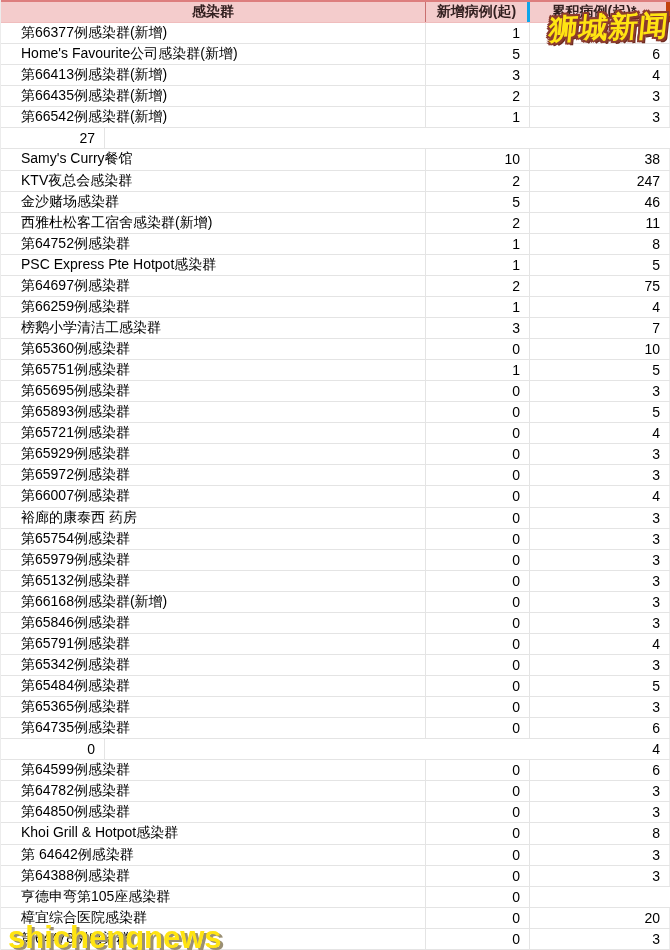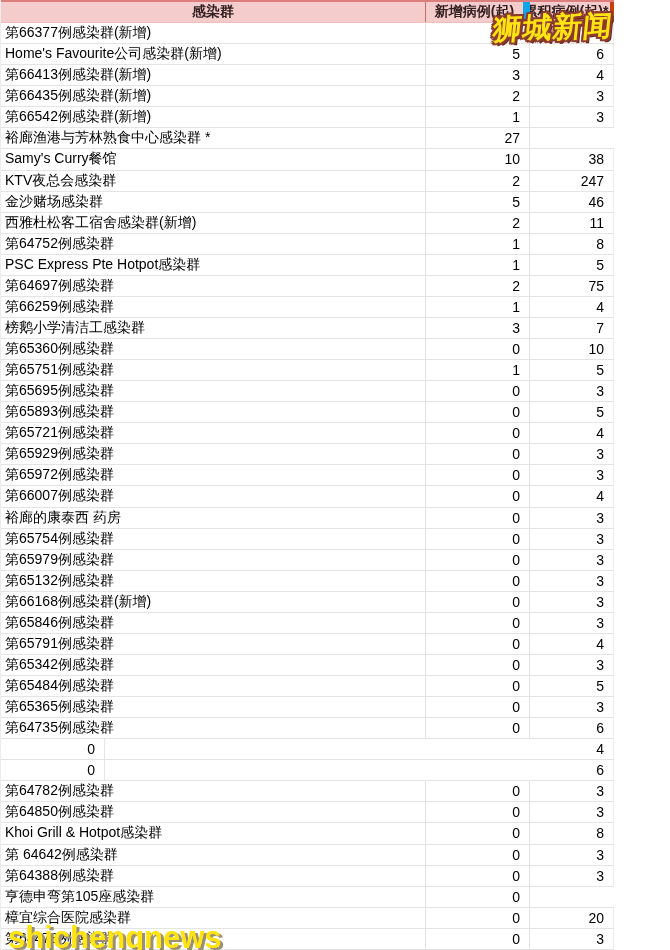--- a/index.html
+++ b/index.html
@@ -1,28 +1,28 @@
 <!DOCTYPE html>
 <html><head>
 <meta charset="utf-8">
 <style>
   html,body{margin:0;padding:0;background:#fff;}
   .page{
-    position:relative;width:614px;height:950px;background:#ffffff;overflow:hidden;
+    position:relative;width:670px;height:950px;background:#ffffff;overflow:hidden;
     font-family:"Liberation Sans","DejaVu Sans",sans-serif;font-size:14px;color:#000;
   }
   .tbl{display:flex;flex-direction:column;height:100%;border-left:1px solid #ececec;}
   .row{flex:1;display:flex;align-items:stretch;border-bottom:1px solid #e4e4e4;min-height:0;}
   .cell{display:flex;align-items:center;box-sizing:border-box;white-space:nowrap;overflow:hidden;}
-  .c1{width:425px;padding-left:4px;border-right:1px solid #e4e4e4;}
+  .c1{width:425px;padding-left:20px;border-right:1px solid #e4e4e4;}
   .c2{width:104px;justify-content:flex-end;padding-right:9px;border-right:1px solid #e4e4e4;}
   .c3{flex:1;justify-content:flex-end;padding-right:9px;border-right:1px solid #ececec;}
   .header{background:#f4cccc;border-top:2px solid #dd7e7e;border-bottom:1px solid #f0bdbd;font-weight:bold;color:#332020;}
   .header .c1{justify-content:center;padding-left:0;border-right:1px solid #c96f6f;}
-  .header .c2{justify-content:center;padding-right:0;border-right:7px solid #0ea5e9;}
+  .header .c2{justify-content:center;padding-right:0;border-right:3px solid #0ea5e9;}
   .header .c3{justify-content:center;padding-right:8px;border-right:4px solid #c2410c;}
   .wm-tr{
     position:absolute;top:13px;right:1px;font-size:29px;font-weight:bold;color:#ffe412;
     transform:rotate(-2deg) skewX(-8deg);letter-spacing:1px;line-height:1;
     text-shadow:2px 0 0 #8c3b2e,-2px 0 0 #8c3b2e,0 2px 0 #8c3b2e,0 -2px 0 #8c3b2e,
                 2px 2px 0 #8c3b2e,-2px -2px 0 #8c3b2e,2px -2px 0 #8c3b2e,-2px 2px 0 #8c3b2e,3px 3px 0 #6b2a20;
   }
   .wm-bl{
     position:absolute;bottom:-3px;left:8px;font-size:31px;font-weight:bold;color:#ffe412;line-height:1;
     text-shadow:3px 2px 0 #9a8f74;
@@ -57,21 +57,20 @@
         <div class="cell c1">第66435例感染群(新增)</div>
         <div class="cell c2">2</div>
         <div class="cell c3">3</div>
       </div>
       <div class="row">
         <div class="cell c1">第66542例感染群(新增)</div>
         <div class="cell c2">1</div>
         <div class="cell c3">3</div>
       </div>
       <div class="row">
-        <div class="cell c1">裕廊渔港与芳林熟食中心感染群 *</div>
         <div class="cell c2">27</div>
       </div>
       <div class="row">
         <div class="cell c1">Samy's Curry餐馆</div>
         <div class="cell c2">10</div>
         <div class="cell c3">38</div>
       </div>
       <div class="row">
         <div class="cell c1">KTV夜总会感染群</div>
         <div class="cell c2">2</div>
@@ -205,20 +204,21 @@
       <div class="row">
         <div class="cell c1">第64735例感染群</div>
         <div class="cell c2">0</div>
         <div class="cell c3">6</div>
       </div>
       <div class="row">
         <div class="cell c2">0</div>
         <div class="cell c3">4</div>
       </div>
       <div class="row">
+        <div class="cell c1">第64599例感染群</div>
         <div class="cell c2">0</div>
         <div class="cell c3">6</div>
       </div>
       <div class="row">
         <div class="cell c1">第64782例感染群</div>
         <div class="cell c2">0</div>
         <div class="cell c3">3</div>
       </div>
       <div class="row">
         <div class="cell c1">第64850例感染群</div>

